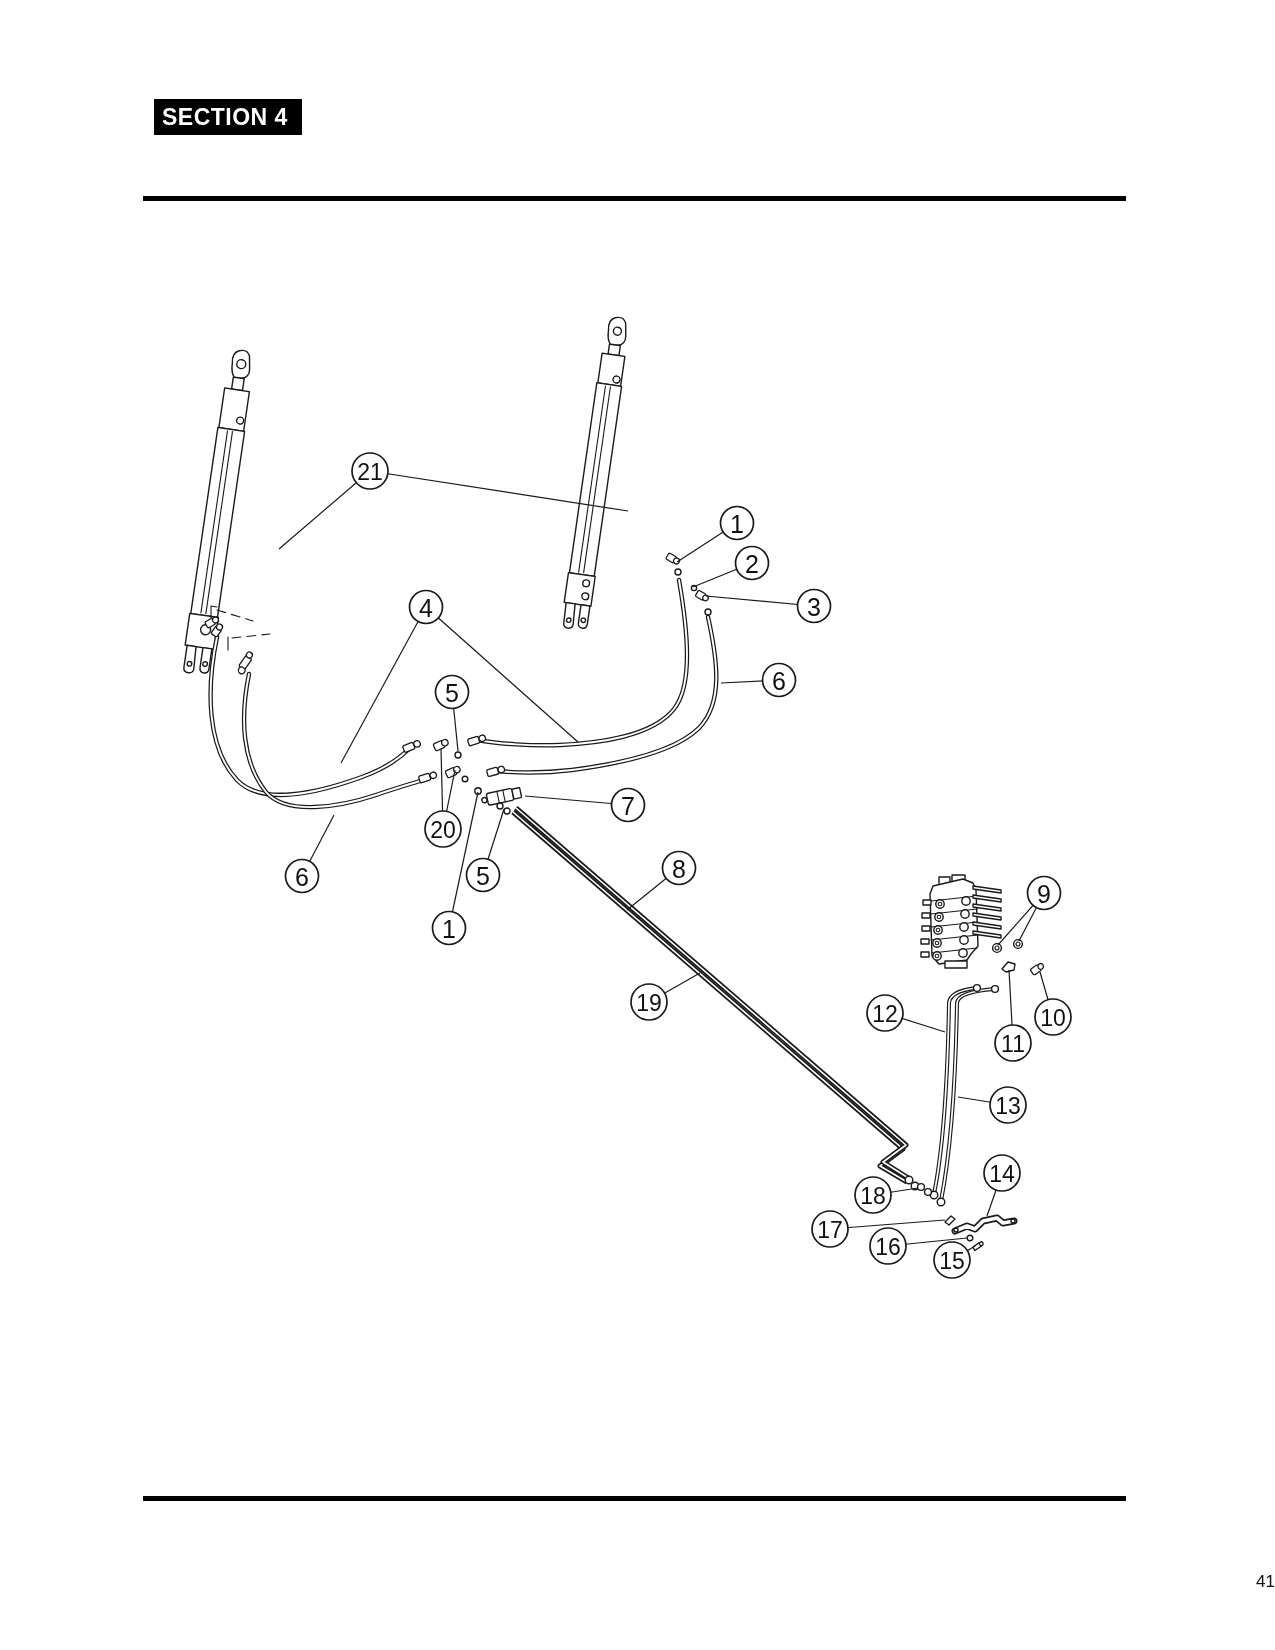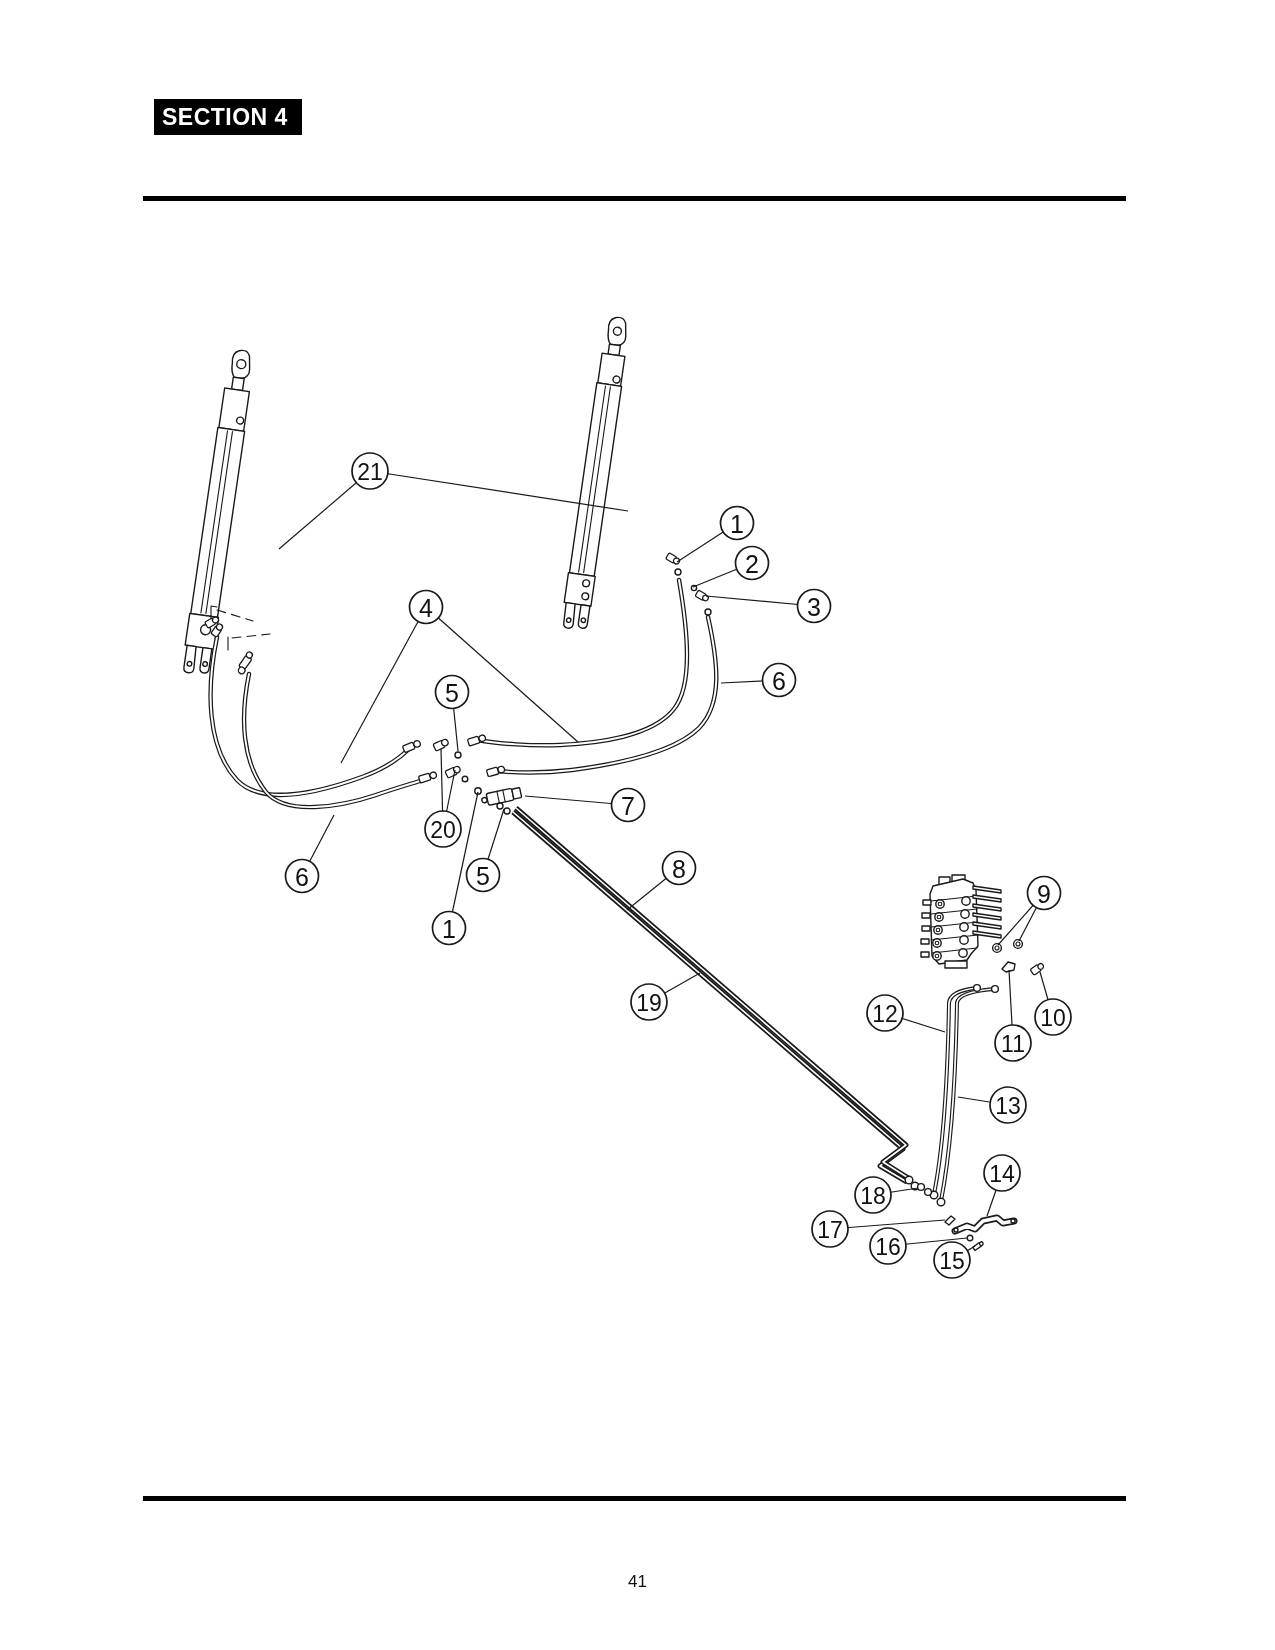--- a/index.html
+++ b/index.html
@@ -15,21 +15,21 @@
     padding:5px 14px 0 8px;letter-spacing:0.5px;
   }
   .page-title{
     position:absolute;left:152px;top:138px;margin:0;
     font-size:34px;font-weight:bold;letter-spacing:0.5px;color:#000;
   }
   .rule{position:absolute;left:143px;width:983px;height:5px;background:#000;}
   .rule-top{top:196px;}
   .rule-bottom{top:1496px;}
   .page-number{
-    position:absolute;left:0;top:1572px;width:1275px;text-align:center;
+    position:absolute;left:0;top:1572px;width:1275px;text-align:right;
     font-size:17px;color:#111;
   }
   svg#diagram{position:absolute;left:0;top:0;width:1275px;height:1650px;}
 
   .ln{fill:none;stroke:#1a1a1a;stroke-width:1.4;stroke-linecap:round;stroke-linejoin:round;}
   .thin{stroke-width:1.1;}
   .dash{stroke-dasharray:9 6;}
   .fill{fill:#fff;stroke:#1a1a1a;stroke-width:1.4;stroke-linejoin:round;}
   .fit-use{fill:#fff;stroke:#1a1a1a;stroke-width:1.3;stroke-linejoin:round;}
   .hose-o{fill:none;stroke:#1a1a1a;stroke-width:4.4;stroke-linecap:round;}

